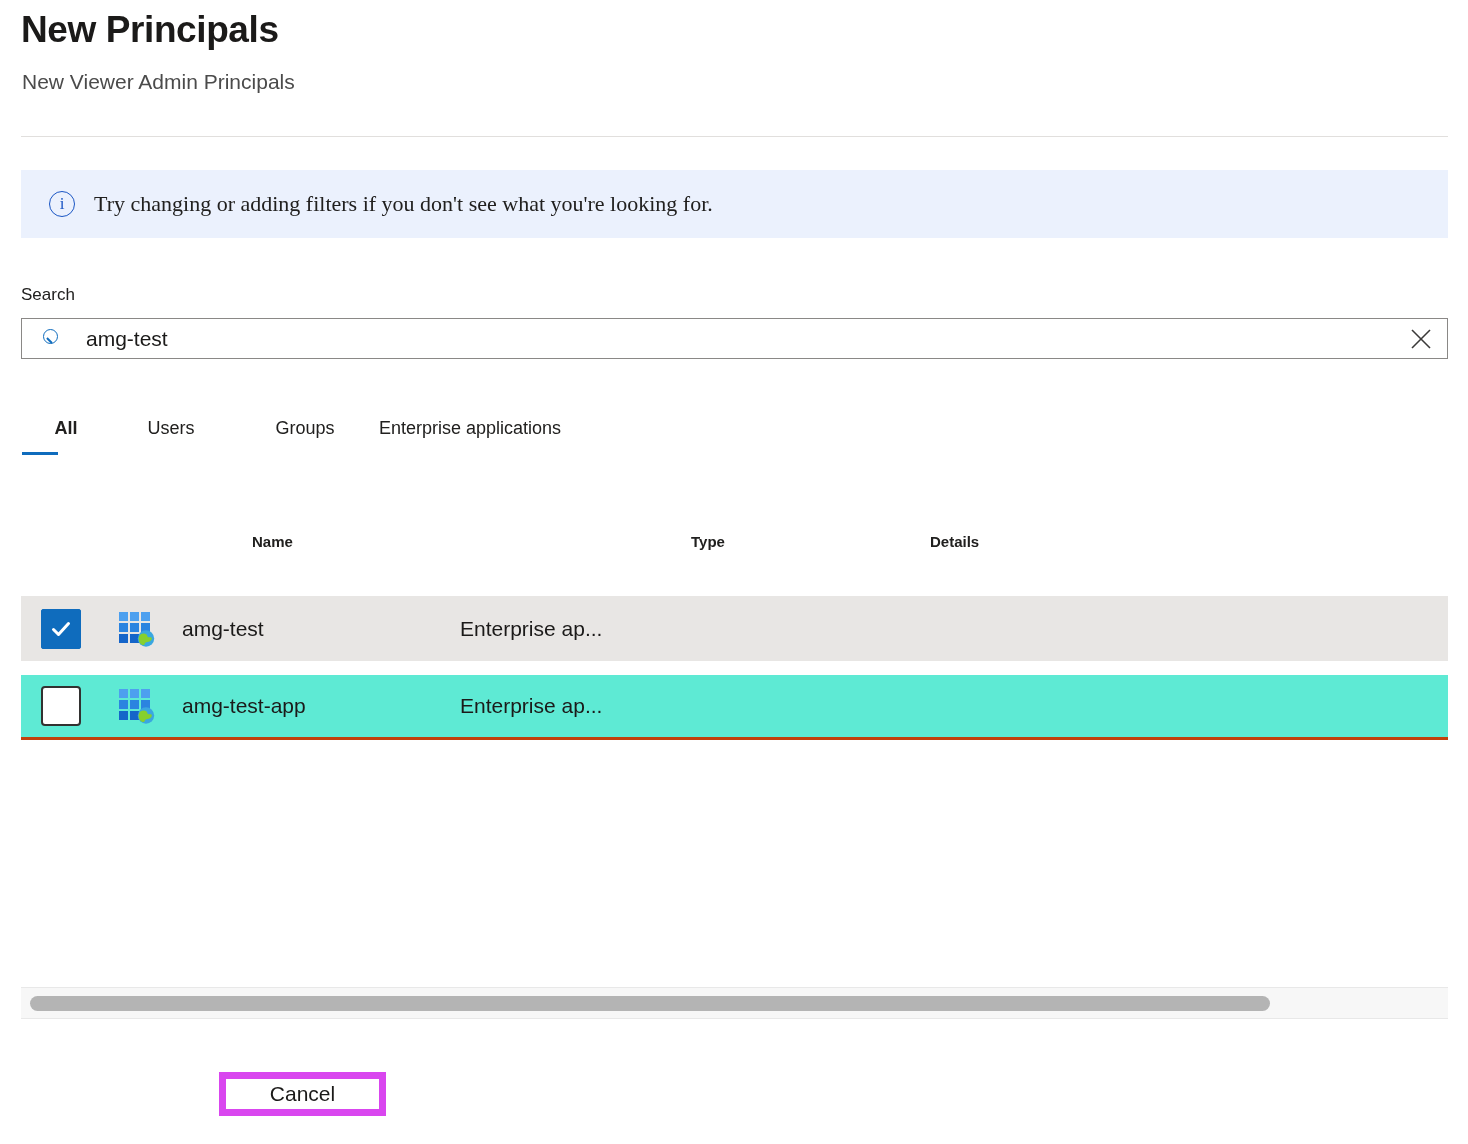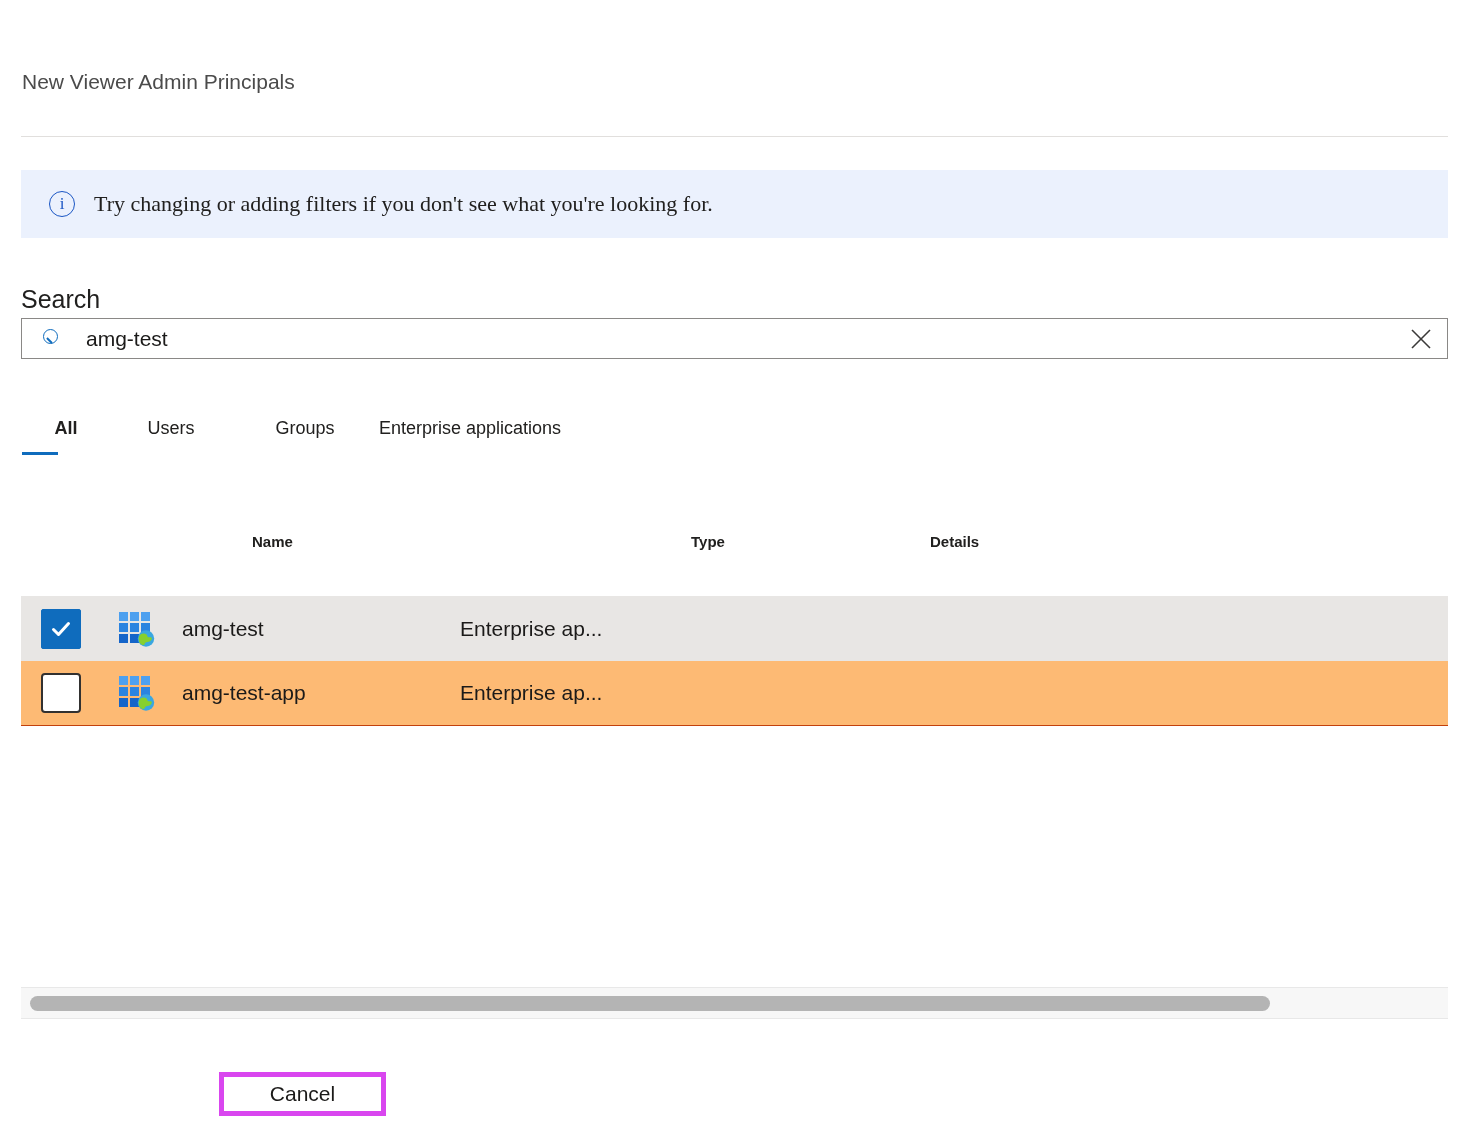--- a/index.html
+++ b/index.html
@@ -43,21 +43,21 @@
     display: flex; align-items: center; justify-content: center;
     font-family: "Liberation Serif", serif;
   }
   .info-text {
     margin-left: 19px; font-size: 22px; color: #21201f; font-family: Liberation Serif, serif;
   }
 
   
   .search-label {
     position: absolute; left: 21px; top: 285px;
-    font-size: 25px; color: #21201f;
+    font-size: 17px; color: #21201f;
   }
   .search-box {
     position: absolute; left: 21px; top: 318px;
     width: 1427px; height: 41px;
     border: 1px solid #8a8886; background: #ffffff;
     display: flex; align-items: center;
   }
   .search-icon {
     margin-left: 20px; width: 22px; height: 22px; flex: 0 0 22px;
     position: relative;
@@ -114,21 +114,21 @@
   .th { position: absolute; top: 0; font-size: 15px; font-weight: 700; color: #21201f; }
   .th-name    { left: 231px; }
   .th-type    { left: 670px; }
   .th-details { left: 909px; }
 
   .row {
     position: absolute; left: 21px; width: 1427px; height: 65px;
     display: flex; align-items: center;
   }
   .row-0 { top: 596px; background: #e8e6e4; }
-  .row-1 { top: 661px; background: #fdba74; border-bottom: 1px solid #c2410c; }
+  .row-1 { top: 675px; background: #5eead4; border-bottom: 3px solid #c2410c; }
 
   .cb-wrap { width: 79px; flex: 0 0 79px; display: flex; justify-content: center; }
   .checkbox {
     width: 40px; height: 40px; border-radius: 2px;
     display: flex; align-items: center; justify-content: center;
     cursor: pointer;
   }
   .checkbox.checked { background: #0f6cbd; border: 1px solid #0f6cbd; }
   .checkbox.unchecked { background: #ffffff; border: 2px solid #323130; border-radius: 4px; }
   .checkbox .chk { display: block; }
@@ -166,28 +166,29 @@
     position: absolute; font-size: 21px;
     font-family: "Liberation Sans", sans-serif; cursor: pointer;
     display: flex; align-items: center; justify-content: center;
   }
   .btn-select {
     left: 21px; top: 1072px; width: 163px; height: 44px;
     background: #0f6cbd; color: #ffffff; border: 1px solid #0f6cbd;
   }
   .btn-cancel {
     left: 219px; top: 1072px; width: 167px; height: 44px;
-    background: #ffffff; color: #1b1a19; border: 5px solid #d946ef;
+    background: #ffffff; color: #1b1a19; border: 7px solid #d946ef;
   }
 </style>
 </head>
 <body>
 
 <div class="page">
 
+  <div class="page-title">New Principals</div>
   <div class="page-subtitle">New Viewer Admin Principals</div>
   <div class="header-divider"></div>
 
   <div class="info-banner">
     <span class="info-icon">i</span>
     <span class="info-text">Try changing or adding filters if you don't see what you're looking for.</span>
   </div>
 
   <div class="search-label">Search</div>
   <div class="search-box">

